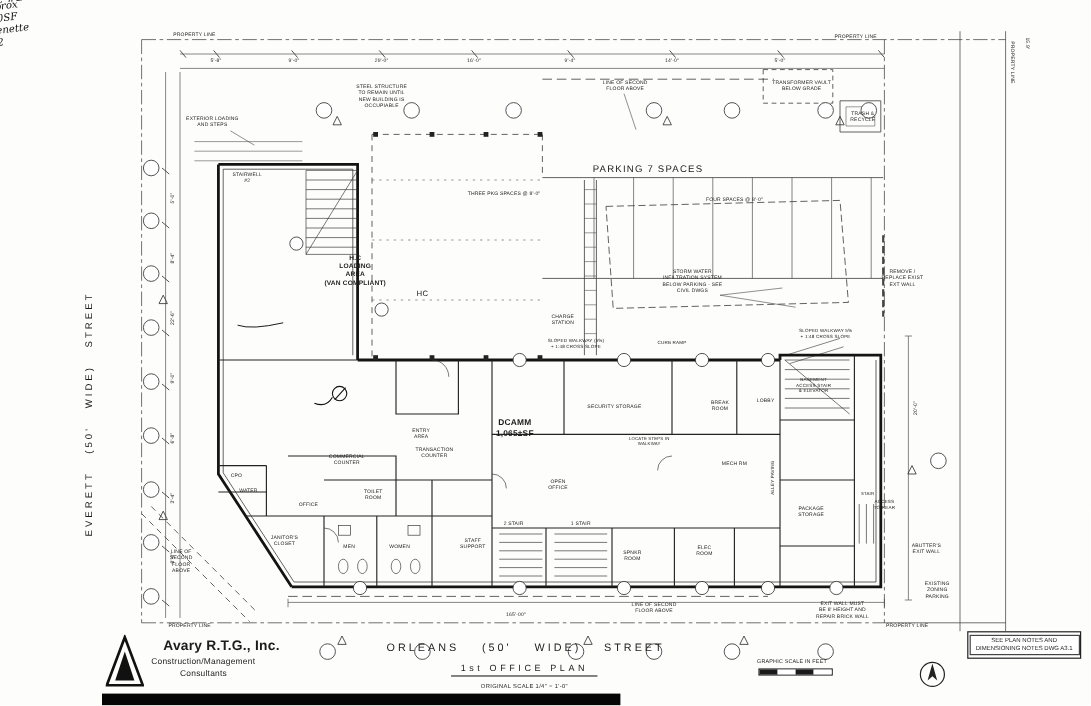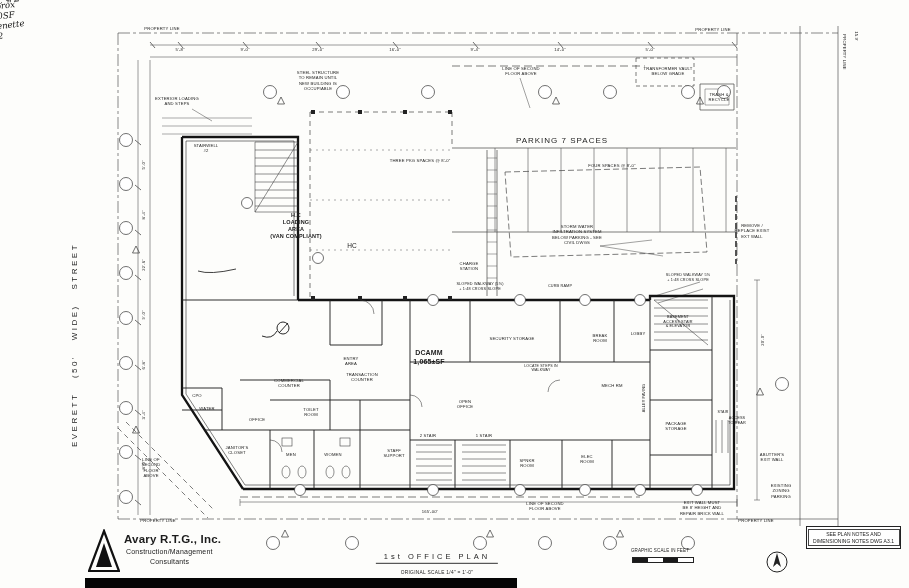--- a/index.html
+++ b/index.html
@@ -212,21 +212,21 @@
 FLOOR ABOVE</div>
   <div class="lbl xs" style="left:668px;top:71px">TRANSFORMER VAULT
 BELOW GRADE</div>
   <div class="lbl xs" style="left:719px;top:97px">TRASH &amp;
 RECYCLE</div>
   <div class="lbl xs" style="left:177px;top:101px">EXTERIOR LOADING
 AND STEPS</div>
   <div class="lbl xs" style="left:206px;top:148px">STAIRWELL
 #2</div>
 
-  <div class="lbl lg" style="left:562px;top:141px">PARKING 7 SPACES</div>
+  <div class="lbl lg" style="left:540px;top:141px">PARKING 7 SPACES</div>
   <div class="lbl xs" style="left:420px;top:161px">THREE PKG SPACES @ 8'-0"</div>
   <div class="lbl xs" style="left:612px;top:166px">FOUR SPACES @ 8'-0"</div>
 
   <div class="lbl b" style="left:296px;top:226px;font-size:5.5px">H.C
 LOADING
 AREA
 (VAN COMPLIANT)</div>
   <div class="lbl md" style="left:352px;top:246px">HC</div>
   <div class="lbl xs" style="left:577px;top:234px">STORM WATER
 INFILTRATION SYSTEM
@@ -318,37 +318,38 @@
   <div class="lbl xs v" style="left:144px;top:215px">8'-4"</div>
   <div class="lbl xs v" style="left:144px;top:265px">22'-6"</div>
   <div class="lbl xs v" style="left:144px;top:315px">9'-0"</div>
   <div class="lbl xs v" style="left:144px;top:365px">6'-8"</div>
   <div class="lbl xs v" style="left:144px;top:415px">3'-4"</div>
   <div class="lbl xs v" style="left:144px;top:465px">8'-0"</div>
   <div class="lbl xs" style="left:430px;top:512px">165'-00"</div>
   <div class="lbl xs v" style="left:763px;top:340px">20'-0"</div>
 
   <div class="lbl street-v v" style="left:75px;top:345px">EVERETT (50' WIDE) STREET</div>
+  <div class="lbl street" style="left:438px;top:540px">ORLEANS (50' WIDE) STREET</div>
   <div class="lbl plan-title" style="left:437px;top:558px">1st OFFICE PLAN</div>
   <div class="lbl scale-note" style="left:437px;top:573px">ORIGINAL SCALE 1/4" = 1'-0"</div>
   <div class="lbl gs-label" style="left:660px;top:551px">GRAPHIC SCALE IN FEET</div>
   <div class="scalebar">
       <span></span>
       <span></span>
       <span></span>
       <span></span>
     </div>
 
   <div class="abs" style="left:88px;top:529px">
     <svg width="32" height="44" viewBox="0 0 32 44">
       <polygon points="16,2 31,42 1,42" fill="none" stroke="#111" stroke-width="2.2"></polygon>
       <polygon points="16,14 24,38 8,38" fill="#111"></polygon>
     </svg>
   </div>
-  <div class="abs tb-company" style="left:124px;top:533px">Avary R.T.G., Inc.</div>
+  <div class="abs tb-company" style="left:136px;top:533px">Avary R.T.G., Inc.</div>
   <div class="abs tb-sub" style="left:126px;top:548px">Construction/Management</div>
   <div class="abs tb-sub" style="left:150px;top:558px">Consultants</div>
 
   <div class="notes-box">
     <div class="inner">SEE PLAN NOTES AND
 DIMENSIONING NOTES DWG A3.1</div>
   </div>
 
   <div class="abs" style="left:765px;top:550px">
     <svg width="24" height="24" viewBox="0 0 24 24">

